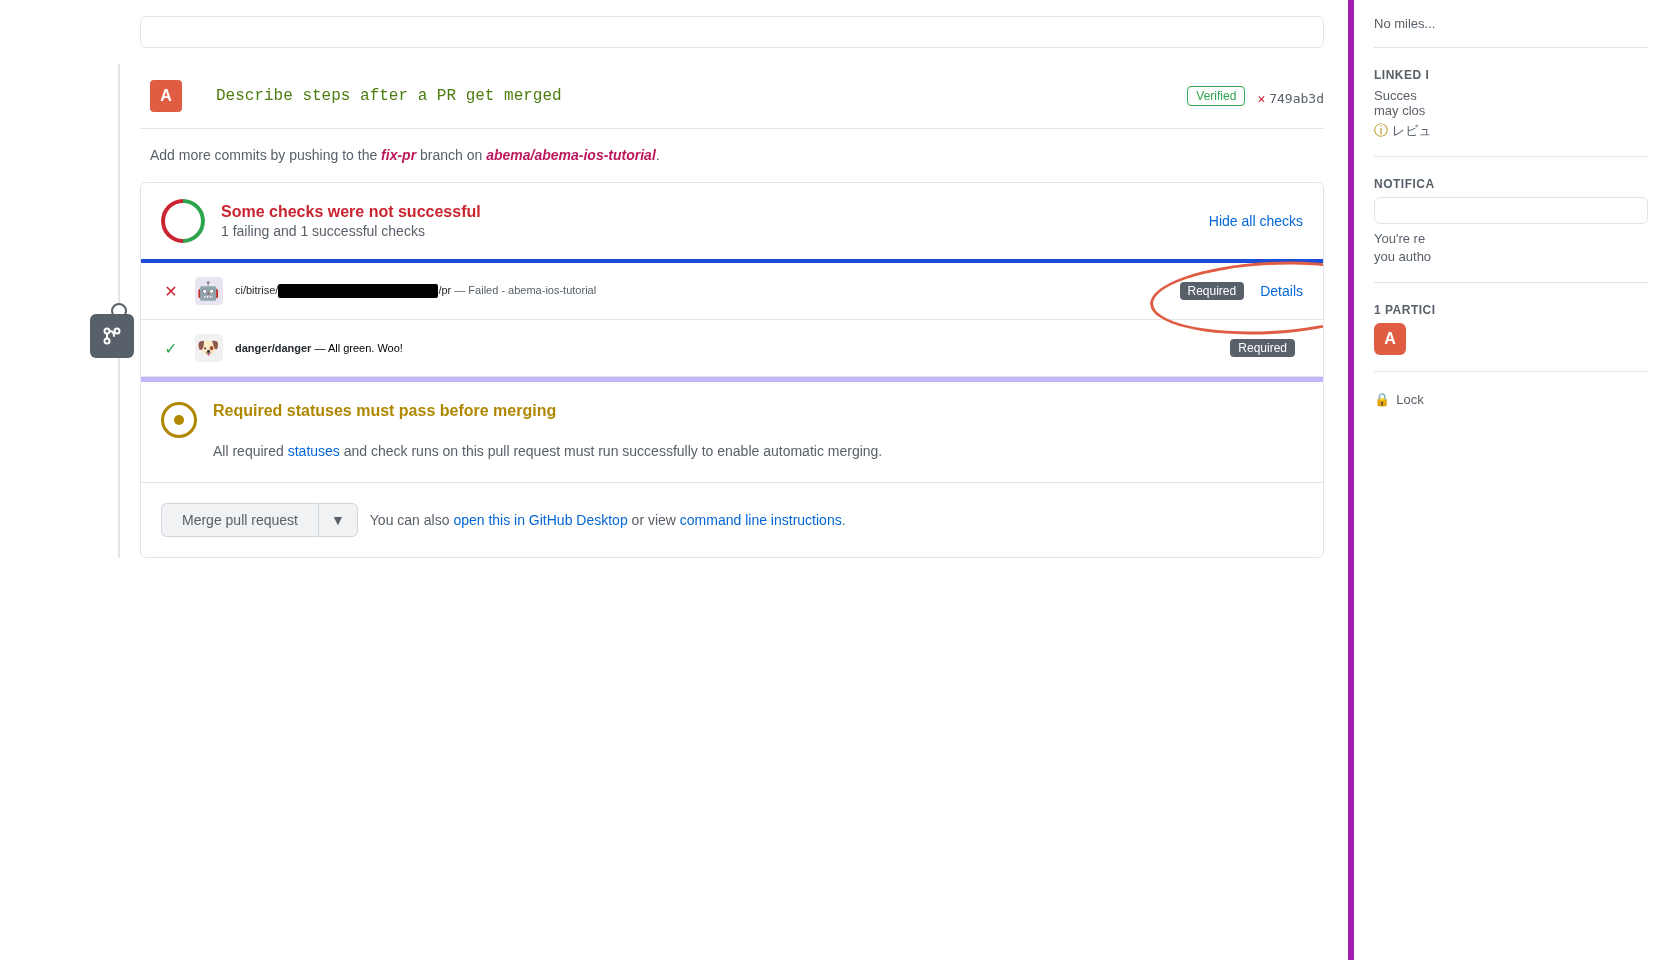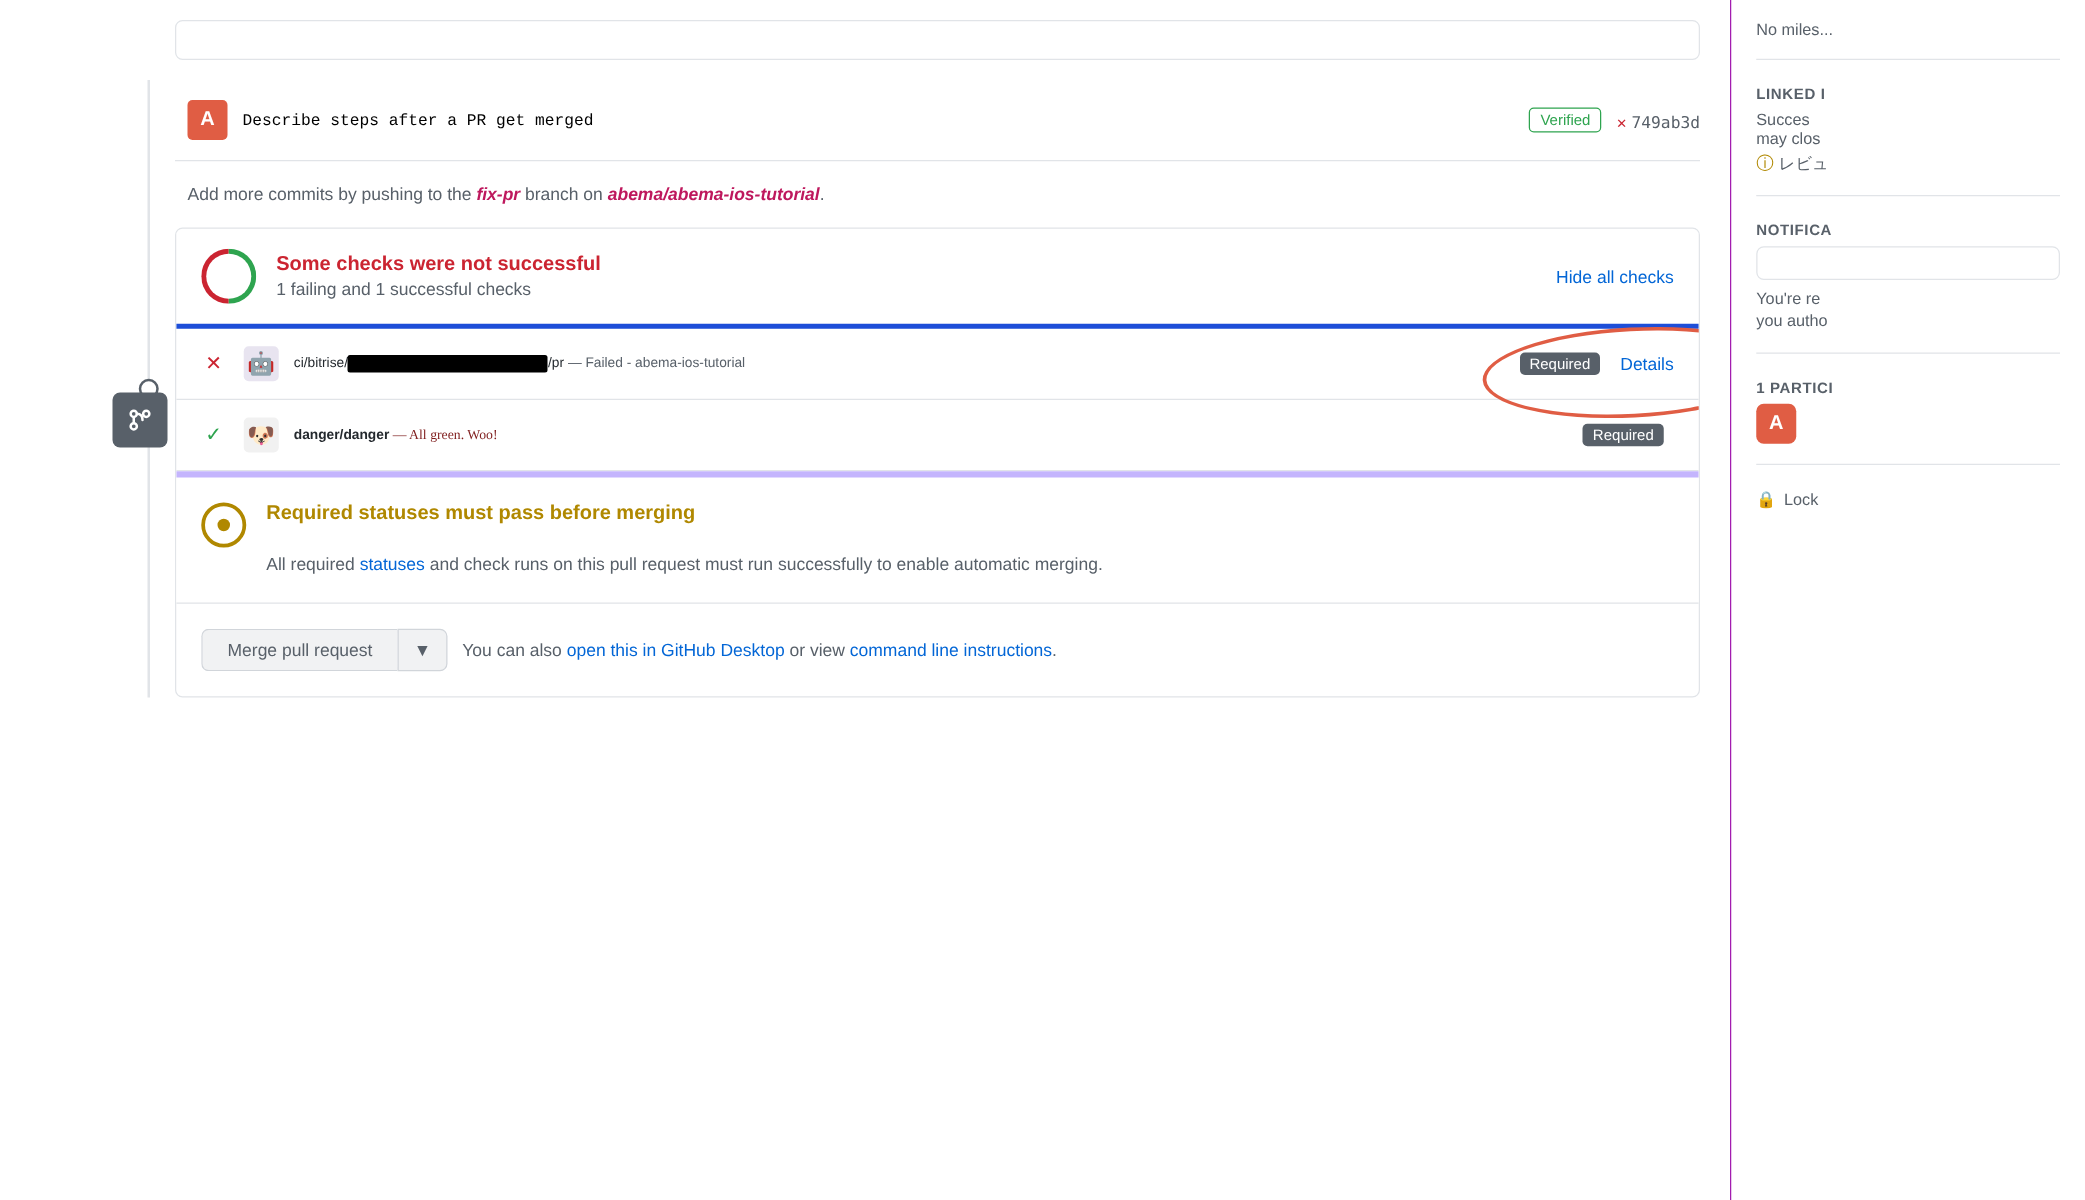--- a/index.html
+++ b/index.html
@@ -15,22 +15,22 @@
       min-height: 960px;
       background: #fff;
     }
     .main-content {
       flex: 1;
       padding: 0 0 0 60px;
       background: #fff;
       position: relative;
     }
     .right-sidebar {
-      width: 284px;
-      border-left: 1px solid #a21caf;
+      width: 320px;
+      border-left: 6px solid #a21caf;
       padding: 16px 20px;
       background: #fff;
       font-size: 14px;
     }
     .timeline-line-v {
       position: absolute;
       left: 58px;
       top: 0;
       bottom: 0;
       width: 2px;
@@ -53,23 +53,24 @@
       align-items: center;
       justify-content: center;
       color: white;
       font-weight: bold;
       font-size: 16px;
       margin-right: 12px;
       flex-shrink: 0;
     }
     .commit-message {
       font-family: "SFMono-Regular", Consolas, "Liberation Mono", Menlo, monospace;
-      font-size: 13px;
-      color: #000000;
+      font-size: 16px;
+      color: #4d7c0f;
       flex: 1;
+      margin-left: 22px;
     }
     .commit-meta {
       display: flex;
       align-items: flex-end;
       gap: 12px;
       margin-left: auto;
     }
     .verified-badge {
       border: 1px solid #2ea44f;
       color: #2ea44f;
@@ -466,21 +467,21 @@
             <a href="#" class="details-link">Details</a>
 
             <div style="position:absolute; width: 240px; height: 72px; border: 3px solid #e05d44; border-radius: 50%; top: -20px; left: -30px; transform: rotate(-3deg); pointer-events:none;"></div>
           </div>
         </div>
 
         <div class="check-row">
           <span class="check-row-icon success">✓</span>
           <div class="check-service-icon" style="background: #f1f1f1; font-size:18px;">🐶</div>
           <span class="check-name">
-            <strong>danger/danger</strong><span style="color:#7f1d1d;font-family:Liberation Serif, serif;"> — All green. Woo!</span>
+            <strong>danger/danger</strong><span style="color:#000000;"> — All green. Woo!</span>
           </span>
           <span class="required-badge">Required</span>
         </div>
 
         <div class="required-status-section" style="border-top: 5px solid #c4b5fd;">
           <div class="required-status-circle">
             <div class="required-status-inner"></div>
           </div>
           <div class="required-status-text">
             <h3>Required statuses must pass before merging</h3>

